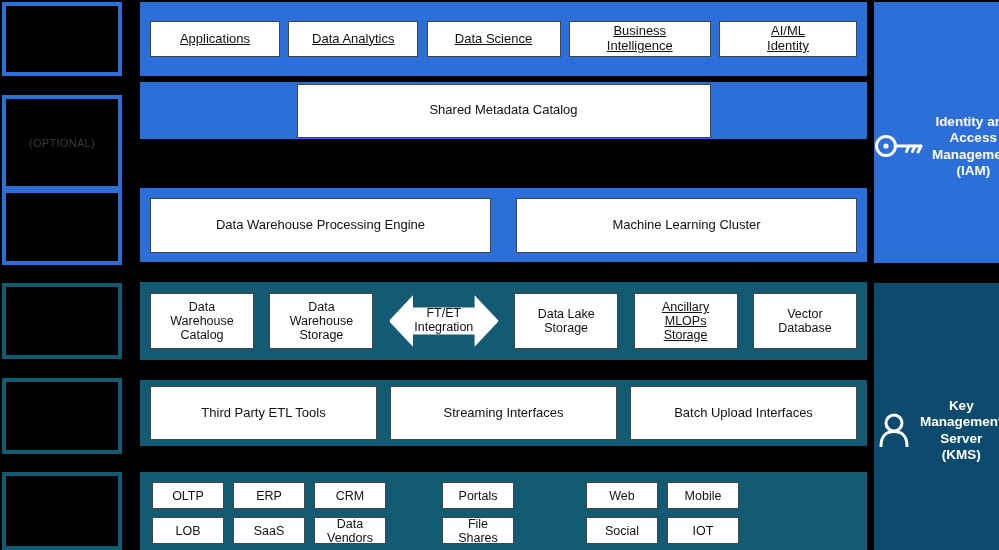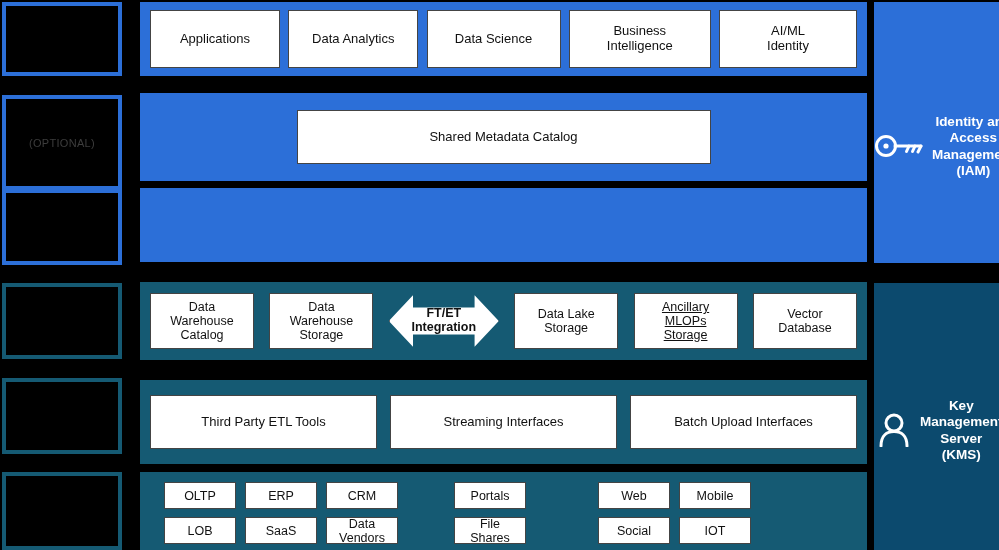--- a/index.html
+++ b/index.html
@@ -46,59 +46,59 @@
     text-align: center;
     font-size: 13px;
     line-height: 1.12;
     padding: 2px 4px;
   }
   .cell.sm { font-size: 12.5px; }
   .cell.tiny { font-size: 12.5px; }
 
   
   #row1 { left: 140px; top: 2px; width: 727px; height: 74px; justify-content: space-between; }
-  #row1 .cell { height: 58px; }
-
-  
-  #row2 { left: 140px; top: 93px; width: 727px; height: 88px; justify-content: center; }
+  #row1 .cell { height: 36px; text-decoration: underline; }
+
+  
+  #row2 { left: 140px; top: 82px; width: 727px; height: 57px; justify-content: center; }
   #row2 .cell { width: 414px; height: 54px; }
 
   
   #row3 { left: 140px; top: 188px; width: 727px; height: 74px; justify-content: space-between; }
   #row3 .cell { height: 55px; }
 
   
   #row4 { left: 140px; top: 282px; width: 727px; height: 78px; justify-content: space-between; }
   #row4 .cell { height: 56px; }
 
   
   .arrow-wrap {
     position: relative;
     width: 110px; height: 56px;
-    display: flex; align-items: center; justify-content: center; font-weight: bold;
+    display: flex; align-items: center; justify-content: center;
   }
   .arrow-shape {
     position: absolute; inset: 0;
     background: #ffffff;
     border: 1px solid #444;
     clip-path: polygon(0% 50%, 22% 4%, 22% 26%, 78% 26%, 78% 4%, 100% 50%, 78% 96%, 78% 74%, 22% 74%, 22% 96%);
   }
   .arrow-label {
     position: relative; z-index: 2;
     font-size: 12.5px; line-height: 1.1; text-align: center; color: #111;
   }
 
   
-  #row5 { left: 140px; top: 380px; width: 727px; height: 84px; justify-content: space-between; }
+  #row5 { left: 140px; top: 380px; width: 727px; height: 66px; justify-content: space-between; }
   #row5 .cell { height: 54px; }
 
   
   #row6 {
     left: 140px; top: 472px; width: 727px; height: 78px;
-    align-items: flex-start; padding: 10px 24px;
+    align-items: flex-start; padding: 10px 12px;
     justify-content: flex-start;
   }
   .group { display: flex; gap: 9px; }
   .group .col { display: flex; flex-direction: column; gap: 8px; }
   .group .cell { width: 72px; height: 27px; }
   #grp-a { margin-right: 56px; }
   #grp-b { margin-right: 72px; }
 
   
   .panel {
@@ -152,20 +152,22 @@
 Intelligence</div>
     <div class="cell" style="width: 138px; white-space: pre-line;">AI/ML
 Identity</div>
   </div>
 
   <div class="band blue" id="row2">
     <div class="cell">Shared Metadata Catalog</div>
   </div>
 
   <div class="band blue" id="row3">
+    <div class="cell" style="width:341px">Data Warehouse Processing Engine</div>
+    <div class="cell" style="width:341px">Machine Learning Cluster</div>
   </div>
 
   <div class="band teal" id="row4">
     <div class="cell sm" style="width: 104px; white-space: pre-line;">Data
 Warehouse
 Catalog</div>
     <div class="cell sm" style="width: 104px; white-space: pre-line;">Data
 Warehouse
 Storage</div>
 

